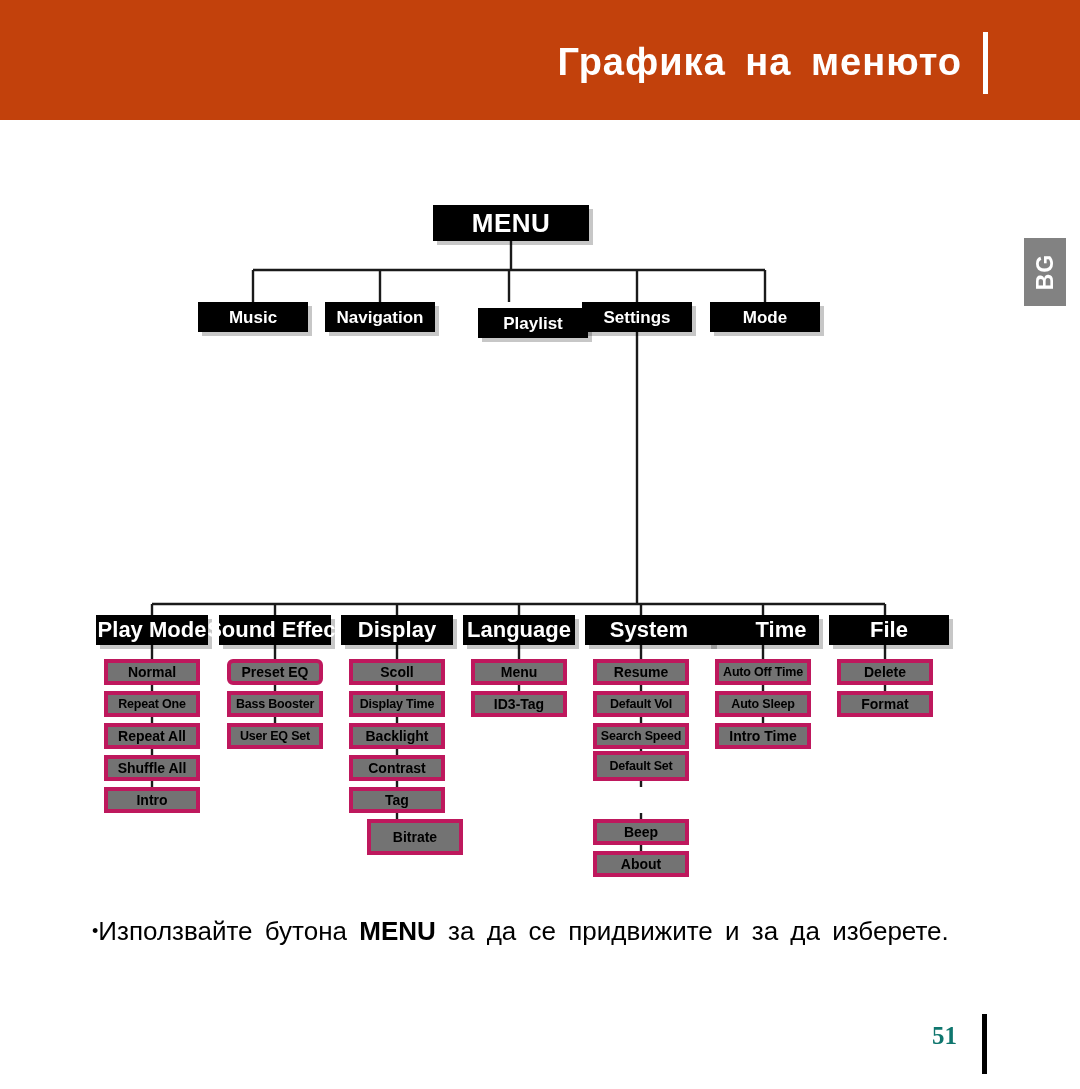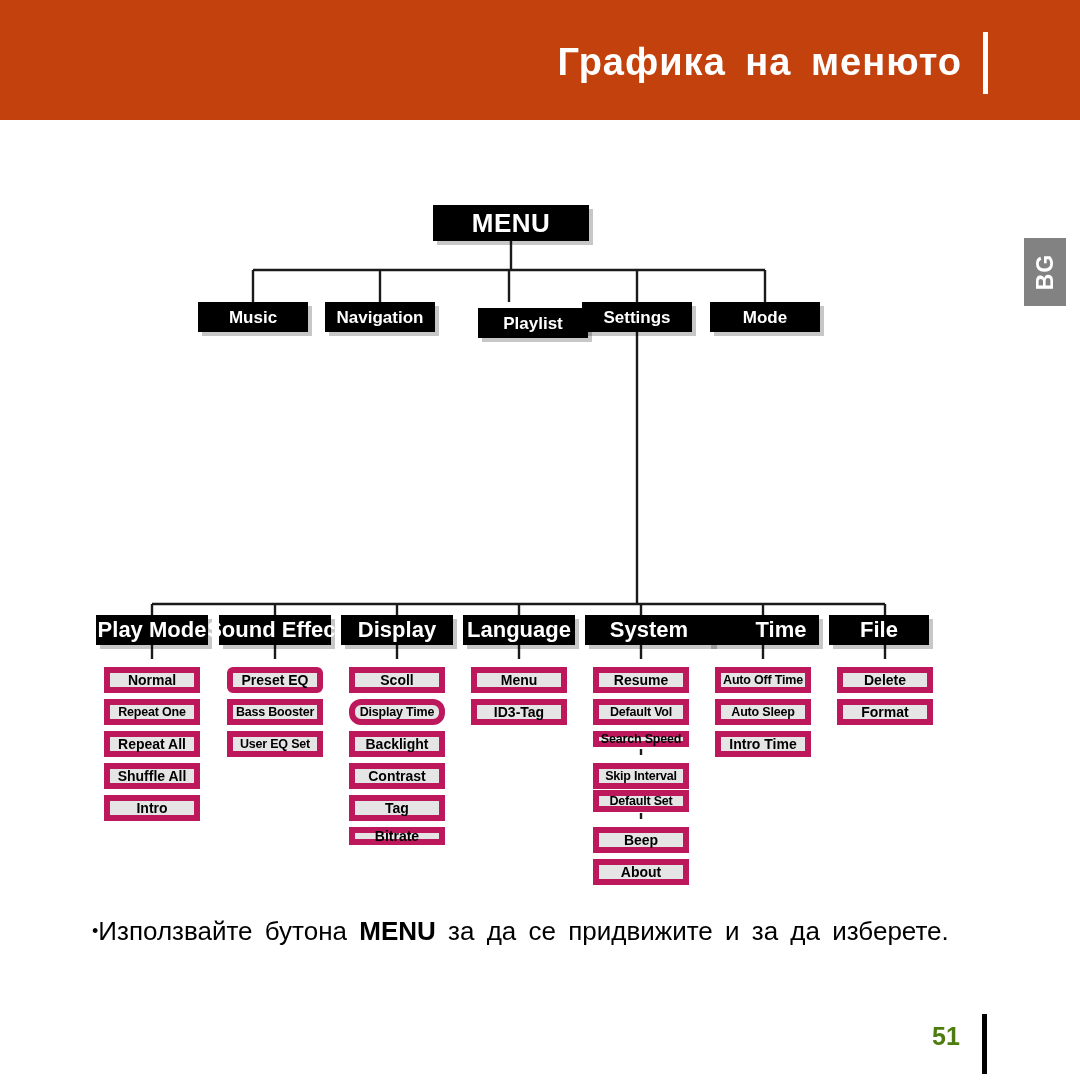--- a/index.html
+++ b/index.html
@@ -91,25 +91,24 @@
     white-space: nowrap;
     line-height: 1;
   }
   .node.dark {
     background: #000000;
     color: #ffffff;
     font-weight: bold;
     box-shadow: 4px 4px 0 rgba(0,0,0,0.22);
   }
   .node.light {
-    background: #e5e5e5;
+    background: #737373;
     color: #000000;
     font-weight: bold;
-    border: 6px solid #be185d;
-    margin-top: 8px;
+    border: 4px solid #be185d;
   }
   .node.root {
     font-size: 26px;
     letter-spacing: 0.5px;
   }
   .node.level1 {
     font-size: 17px;
   }
   .node.level2 {
     font-size: 22px;
@@ -139,24 +138,24 @@
   }
   #caption-menu {
     font-weight: bold;
   }
 
   
   #page-number {
     position: absolute;
     left: 932px;
     top: 1022px;
-    font-family: Liberation Sans, sans-serif;
+    font-family: Liberation Serif, serif;
     font-size: 25px;
     font-weight: bold;
-    color: #4d7c0f;
+    color: #0f766e;
   }
   #footer-rule {
     position: absolute;
     left: 982px;
     top: 1014px;
     width: 5px;
     height: 60px;
     background: #000000;
   }
 </style>
@@ -267,81 +266,81 @@
       </div>
       <div class="node light leaf condensed" style="left: 227px; top: 603px; width: 96px; height: 26px;">
         <span>User EQ Set</span>
       </div>
       <div class="node dark level2" style="left: 341px; top: 495px; width: 112px; height: 30px;">
         <span>Display</span>
       </div>
       <div class="node light leaf" style="left: 349px; top: 539px; width: 96px; height: 26px;">
         <span>Scoll</span>
       </div>
-      <div class="node light leaf condensed" style="left: 349px; top: 571px; width: 96px; height: 26px; border-radius: 12px;">
+      <div class="node light leaf condensed" style="left: 349px; top: 571px; width: 96px; height: 26px;">
         <span>Display Time</span>
       </div>
       <div class="node light leaf" style="left: 349px; top: 603px; width: 96px; height: 26px;">
         <span>Backlight</span>
       </div>
       <div class="node light leaf" style="left: 349px; top: 635px; width: 96px; height: 26px;">
         <span>Contrast</span>
       </div>
       <div class="node light leaf" style="left: 349px; top: 667px; width: 96px; height: 26px;">
         <span>Tag</span>
       </div>
-      <div class="node light leaf" style="left: 349px; top: 699px; width: 96px; height: 18px;">
+      <div class="node light leaf" style="left: 367px; top: 699px; width: 96px; height: 36px;">
         <span>Bitrate</span>
       </div>
       <div class="node dark level2" style="left: 463px; top: 495px; width: 112px; height: 30px;">
         <span>Language</span>
       </div>
       <div class="node light leaf" style="left: 471px; top: 539px; width: 96px; height: 26px;">
         <span>Menu</span>
       </div>
       <div class="node light leaf" style="left: 471px; top: 571px; width: 96px; height: 26px;">
         <span>ID3-Tag</span>
       </div>
       <div class="node dark level2" style="left: 585px; top: 495px; width: 128px; height: 30px;">
         <span>System</span>
       </div>
       <div class="node light leaf" style="left: 593px; top: 539px; width: 96px; height: 26px;">
         <span>Resume</span>
       </div>
       <div class="node light leaf condensed" style="left: 593px; top: 571px; width: 96px; height: 26px;">
         <span>Default Vol</span>
       </div>
-      <div class="node light leaf condensed" style="left: 593px; top: 603px; width: 96px; height: 16px;">
+      <div class="node light leaf condensed" style="left: 593px; top: 603px; width: 96px; height: 26px;">
         <span>Search Speed</span>
       </div>
       <div class="node light leaf condensed" style="left: 593px; top: 635px; width: 96px; height: 26px;">
         <span>Skip Interval</span>
       </div>
-      <div class="node light leaf condensed" style="left: 593px; top: 662px; width: 96px; height: 22px;">
+      <div class="node light leaf condensed" style="left: 593px; top: 631px; width: 96px; height: 30px;">
         <span>Default Set</span>
       </div>
       <div class="node light leaf" style="left: 593px; top: 699px; width: 96px; height: 26px;">
         <span>Beep</span>
       </div>
       <div class="node light leaf" style="left: 593px; top: 731px; width: 96px; height: 26px; align-items: center;">
         <span>About</span>
       </div>
       <div class="node dark level2" style="left: 707px; top: 495px; width: 112px; height: 30px; padding-left: 36px;">
         <span>Time</span>
       </div>
       <div class="node light leaf condensed" style="left: 715px; top: 539px; width: 96px; height: 26px;">
         <span>Auto Off Time</span>
       </div>
       <div class="node light leaf condensed" style="left: 715px; top: 571px; width: 96px; height: 26px;">
         <span>Auto Sleep</span>
       </div>
       <div class="node light leaf" style="left: 715px; top: 603px; width: 96px; height: 26px;">
         <span>Intro Time</span>
       </div>
-      <div class="node dark level2" style="left: 829px; top: 495px; width: 100px; height: 30px;">
+      <div class="node dark level2" style="left: 829px; top: 495px; width: 120px; height: 30px;">
         <span>File</span>
       </div>
       <div class="node light leaf" style="left: 837px; top: 539px; width: 96px; height: 26px;">
         <span>Delete</span>
       </div>
       <div class="node light leaf" style="left: 837px; top: 571px; width: 96px; height: 26px;">
         <span>Format</span>
       </div>
     </div>
 </div>

